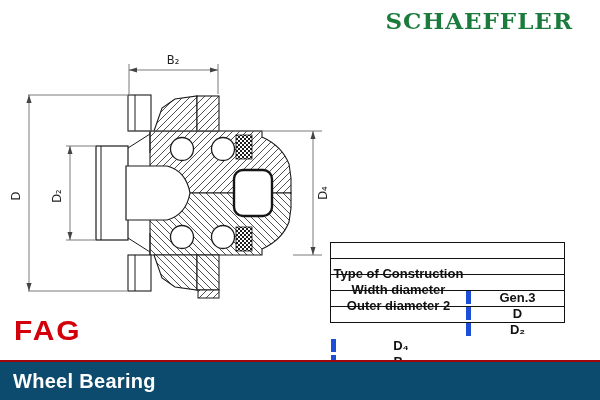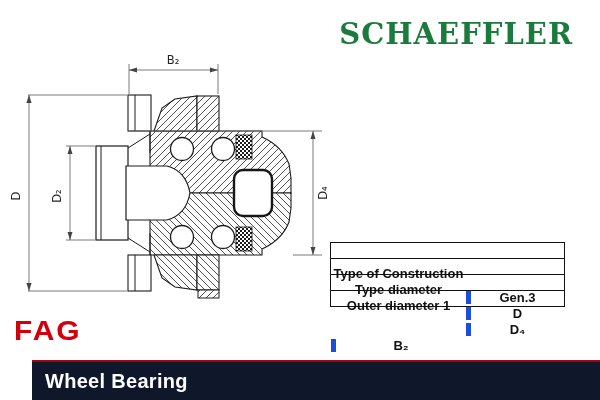--- a/index.html
+++ b/index.html
@@ -1,19 +1,19 @@
 <!DOCTYPE html>
 <html><head>
 <meta charset="utf-8">
 <style>
   html,body{margin:0;padding:0;background:#fff;}
   .stage{position:relative;width:600px;height:400px;background:#ffffff;overflow:hidden;
          font-family:"Liberation Sans",sans-serif;}
-  .brand{position:absolute;top:17px;right:27px;font-family:"DejaVu Serif",serif;
-         font-weight:700;font-size:29px;letter-spacing:1px;}
+  .brand{position:absolute;top:7px;right:27px;font-family:"DejaVu Serif",serif;
+         font-weight:700;font-size:23px;letter-spacing:1px;}
   .diagram-svg{position:absolute;left:0;top:0;}
   .spec-table{position:absolute;left:330px;top:242px;width:233px;border:1.5px solid #111;
               background:#fff;}
   .trow{display:grid;grid-template-columns:135px 1fr;height:15px;}
   .trow + .trow{border-top:1px solid #111;}
   .tcell{display:flex;align-items:center;justify-content:center;font-size:13px;
          font-weight:700;color:#111;line-height:1;}
   .tcell.value{border-left:5px solid #1d4ed8;margin-top:48px;}
   .fag-logo{position:absolute;left:14px;top:314px;font-size:30px;font-weight:900;
             letter-spacing:2px;transform:scaleY(0.95);transform-origin:left top;}
@@ -96,31 +96,34 @@
     <text class="dim-label" x="61" y="196" text-anchor="middle" transform="rotate(-90 61 196)">D₂</text>
     <text class="dim-label" x="327" y="193" text-anchor="middle" transform="rotate(-90 327 193)">D₄</text>
   </svg>
 
   <div class="spec-table">
     <div class="trow">
       <div class="tcell label">Type of Construction</div>
       <div class="tcell value">Gen.3</div>
     </div>
     <div class="trow">
-      <div class="tcell label">Type diameter</div>
+      <div class="tcell label">Width diameter</div>
       <div class="tcell value">D</div>
     </div>
     <div class="trow">
-      <div class="tcell label">Outer diameter 1</div>
+      <div class="tcell label">Outer diameter 2</div>
+      <div class="tcell value">D₂</div>
+    </div>
+    <div class="trow">
       <div class="tcell value">D₄</div>
     </div>
     <div class="trow">
       <div class="tcell value">B₂</div>
     </div>
   </div>
 
   <div class="fag-logo" style="color: rgb(209, 0, 11);">FAG</div>
 
-  <div class="footer-bar" style="background: #0f172a; margin-left: 32px;">
+  <div class="footer-bar" style="background: #0c4a6e;">
     <span class="footer-title" style="color: rgb(255, 255, 255);">Wheel Bearing</span>
   </div>
 
 </div>
 
 </body></html>

